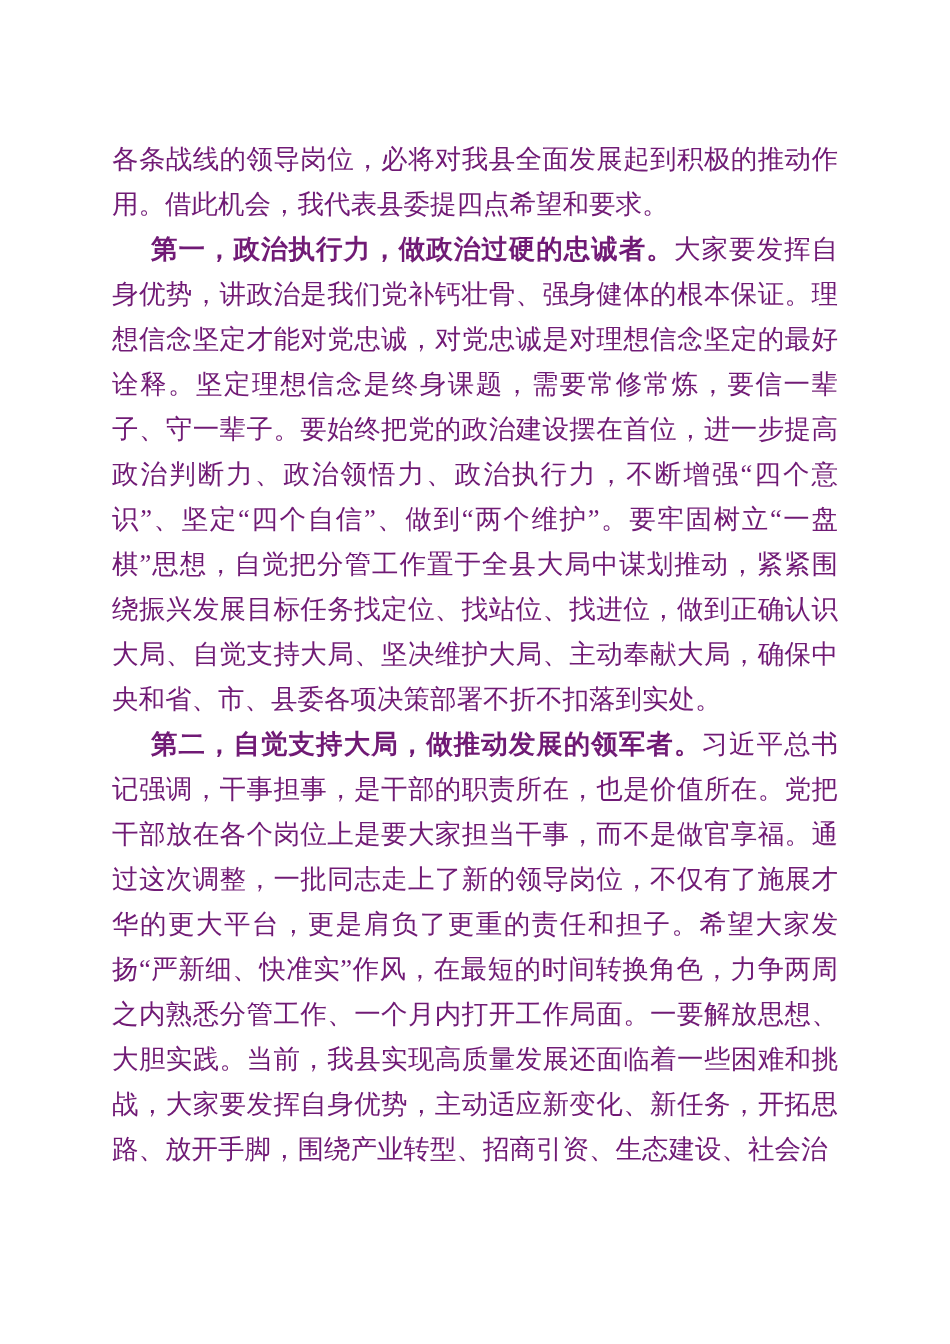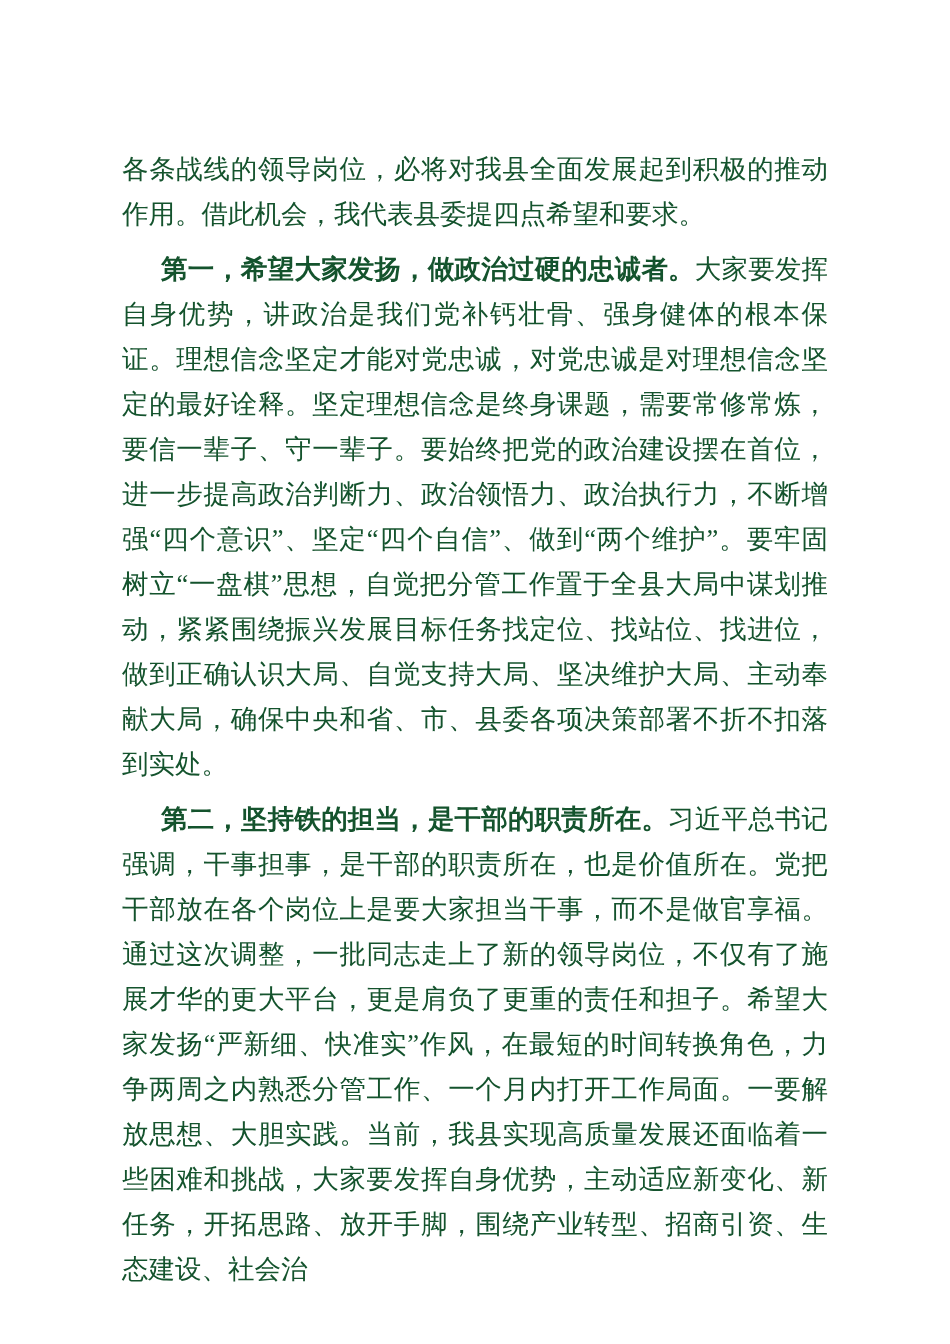--- a/index.html
+++ b/index.html
@@ -18,41 +18,41 @@
     inset: 0;
     background: #ffffff;
   }
   .doc-body {
     position: absolute;
     left: 112px;
     top: 137px;
     width: 726px;
   }
   .para {
-    margin: 10px;
+    margin: 0;
     padding: 0;
     font-family: "Liberation Serif", "DejaVu Serif", serif;
     font-size: 26.5px;
     line-height: 45px;
-    color: #14532d;
+    color: #701a75;
     text-align: justify;
     text-justify: inter-ideograph;
   }
   .para.indent {
     text-indent: 39px;
   }
   .run {
     font-weight: normal;
   }
   .run.bold {
     font-weight: bold;
   }
 </style>
 </head>
 <body>
 
 <div class="page">
   <div class="doc-body" id="doc-body">
       <p class="para"><span class="run">各条战线的领导岗位，必将对我县全面发展起到积极的推动作用。借此机会，我代表县委提四点希望和要求。</span></p>
-      <p class="para indent"><span class="run bold">第一，希望大家发扬，做政治过硬的忠诚者。</span><span class="run">大家要发挥自身优势，讲政治是我们党补钙壮骨、强身健体的根本保证。理想信念坚定才能对党忠诚，对党忠诚是对理想信念坚定的最好诠释。坚定理想信念是终身课题，需要常修常炼，要信一辈子、守一辈子。要始终把党的政治建设摆在首位，进一步提高政治判断力、政治领悟力、政治执行力，不断增强“四个意识”、坚定“四个自信”、做到“两个维护”。要牢固树立“一盘棋”思想，自觉把分管工作置于全县大局中谋划推动，紧紧围绕振兴发展目标任务找定位、找站位、找进位，做到正确认识大局、自觉支持大局、坚决维护大局、主动奉献大局，确保中央和省、市、县委各项决策部署不折不扣落到实处。</span></p>
-      <p class="para indent"><span class="run bold">第二，坚持铁的担当，是干部的职责所在。</span><span class="run">习近平总书记强调，干事担事，是干部的职责所在，也是价值所在。党把干部放在各个岗位上是要大家担当干事，而不是做官享福。通过这次调整，一批同志走上了新的领导岗位，不仅有了施展才华的更大平台，更是肩负了更重的责任和担子。希望大家发扬“严新细、快准实”作风，在最短的时间转换角色，力争两周之内熟悉分管工作、一个月内打开工作局面。一要解放思想、大胆实践。当前，我县实现高质量发展还面临着一些困难和挑战，大家要发挥自身优势，主动适应新变化、新任务，开拓思路、放开手脚，围绕产业转型、招商引资、生态建设、社会治</span></p>
+      <p class="para indent"><span class="run bold">第一，政治执行力，做政治过硬的忠诚者。</span><span class="run">大家要发挥自身优势，讲政治是我们党补钙壮骨、强身健体的根本保证。理想信念坚定才能对党忠诚，对党忠诚是对理想信念坚定的最好诠释。坚定理想信念是终身课题，需要常修常炼，要信一辈子、守一辈子。要始终把党的政治建设摆在首位，进一步提高政治判断力、政治领悟力、政治执行力，不断增强“四个意识”、坚定“四个自信”、做到“两个维护”。要牢固树立“一盘棋”思想，自觉把分管工作置于全县大局中谋划推动，紧紧围绕振兴发展目标任务找定位、找站位、找进位，做到正确认识大局、自觉支持大局、坚决维护大局、主动奉献大局，确保中央和省、市、县委各项决策部署不折不扣落到实处。</span></p>
+      <p class="para indent"><span class="run bold">第二，自觉支持大局，做推动发展的领军者。</span><span class="run">习近平总书记强调，干事担事，是干部的职责所在，也是价值所在。党把干部放在各个岗位上是要大家担当干事，而不是做官享福。通过这次调整，一批同志走上了新的领导岗位，不仅有了施展才华的更大平台，更是肩负了更重的责任和担子。希望大家发扬“严新细、快准实”作风，在最短的时间转换角色，力争两周之内熟悉分管工作、一个月内打开工作局面。一要解放思想、大胆实践。当前，我县实现高质量发展还面临着一些困难和挑战，大家要发挥自身优势，主动适应新变化、新任务，开拓思路、放开手脚，围绕产业转型、招商引资、生态建设、社会治</span></p>
     </div>
 </div>
 
 </body></html>

